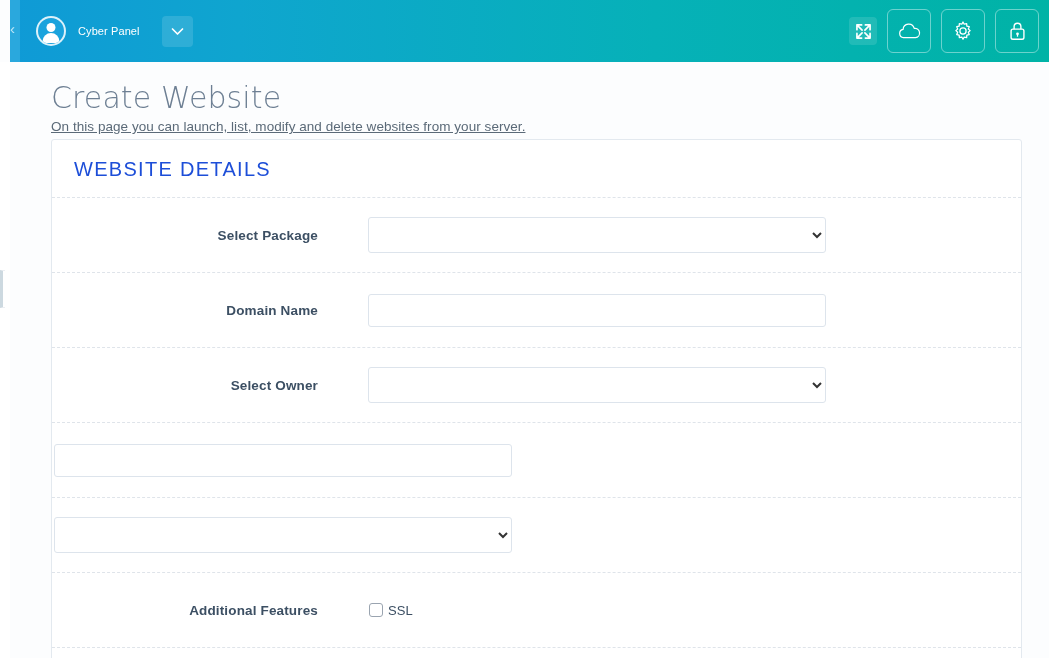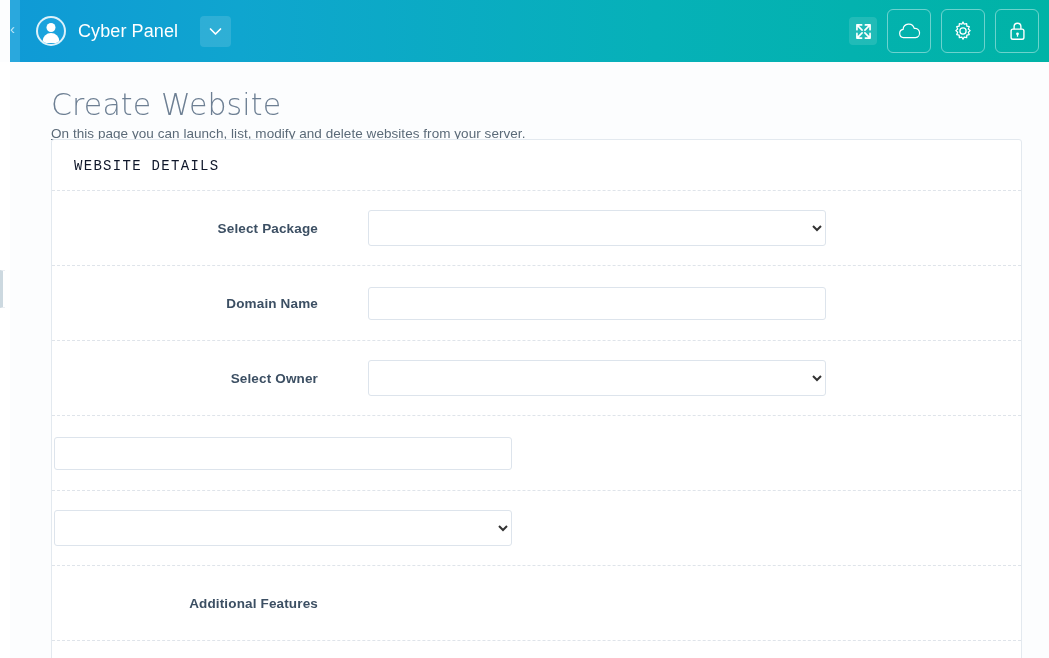--- a/index.html
+++ b/index.html
@@ -91,21 +91,21 @@
   .avatar .body {
     position: absolute;
     bottom: 1px; left: 50%;
     transform: translateX(-50%);
     width: 17px; height: 10px;
     border-radius: 9px 9px 0 0;
     background: #ffffff;
   }
   .brand-name {
     color: #ffffff;
-    font-size: 18px;
+    font-size: 11px;
     letter-spacing: 0.1px;
     white-space: nowrap;
   }
   .brand-caret {
     margin-left: 10px;
     width: 31px; height: 31px;
     border-radius: 4px;
     background: rgba(255,255,255,0.13);
     display: flex;
     align-items: center;
@@ -129,21 +129,21 @@
   .icon-boxed {
     width: 44px; height: 44px;
     border-radius: 6px;
     border: 1px solid rgba(255,255,255,0.42);
     display: flex; align-items: center; justify-content: center;
   }
 
   
   .page-head {
     position: absolute;
-    left: 51px; top: 87px;
+    left: 51px; top: 80px;
     width: 900px;
   }
   .page-title {
     font-family: "DejaVu Sans", sans-serif;
     font-weight: 300;
     font-size: 30px;
     line-height: 36px;
     color: #6d7f93;
     letter-spacing: 0.1px;
   }
@@ -160,25 +160,25 @@
     position: absolute;
     left: 51px; top: 139px;
     width: 971px;
     height: 560px;
     background: #ffffff;
     border: 1px solid #e3e9ef;
     border-radius: 3px;
   }
   .panel-title {
     padding: 18px 0 0 22px;
-    font-family: Liberation Mono, monospace;
+    font-family: Liberation Sans, sans-serif;
     font-weight: 300;
-    font-size: 14px;
+    font-size: 20px;
     letter-spacing: 1.3px;
-    color: #0f172a;
+    color: #1d4ed8;
   }
 
   .form-rows { margin-top: 16px; }
 
   .form-row {
     position: relative;
     display: flex;
     align-items: center;
     height: 75px;
     border-top: 1px dashed #dfe4ea;
@@ -360,20 +360,26 @@
       <div class="form-row">
         <div class="field-wrap">
           <select class="field">
             <option></option>
           </select>
         </div>
       </div>
 
       <div class="form-row">
         <div class="row-label">Additional Features</div>
+        <div class="field-wrap">
+          <div class="check-wrap">
+            <span class="check-box"></span>
+            <span class="check-label">SSL</span>
+          </div>
+        </div>
       </div>
 
       <div class="submit-row">
         
       </div>
 
     </div>
   </div>
 
 </div>

